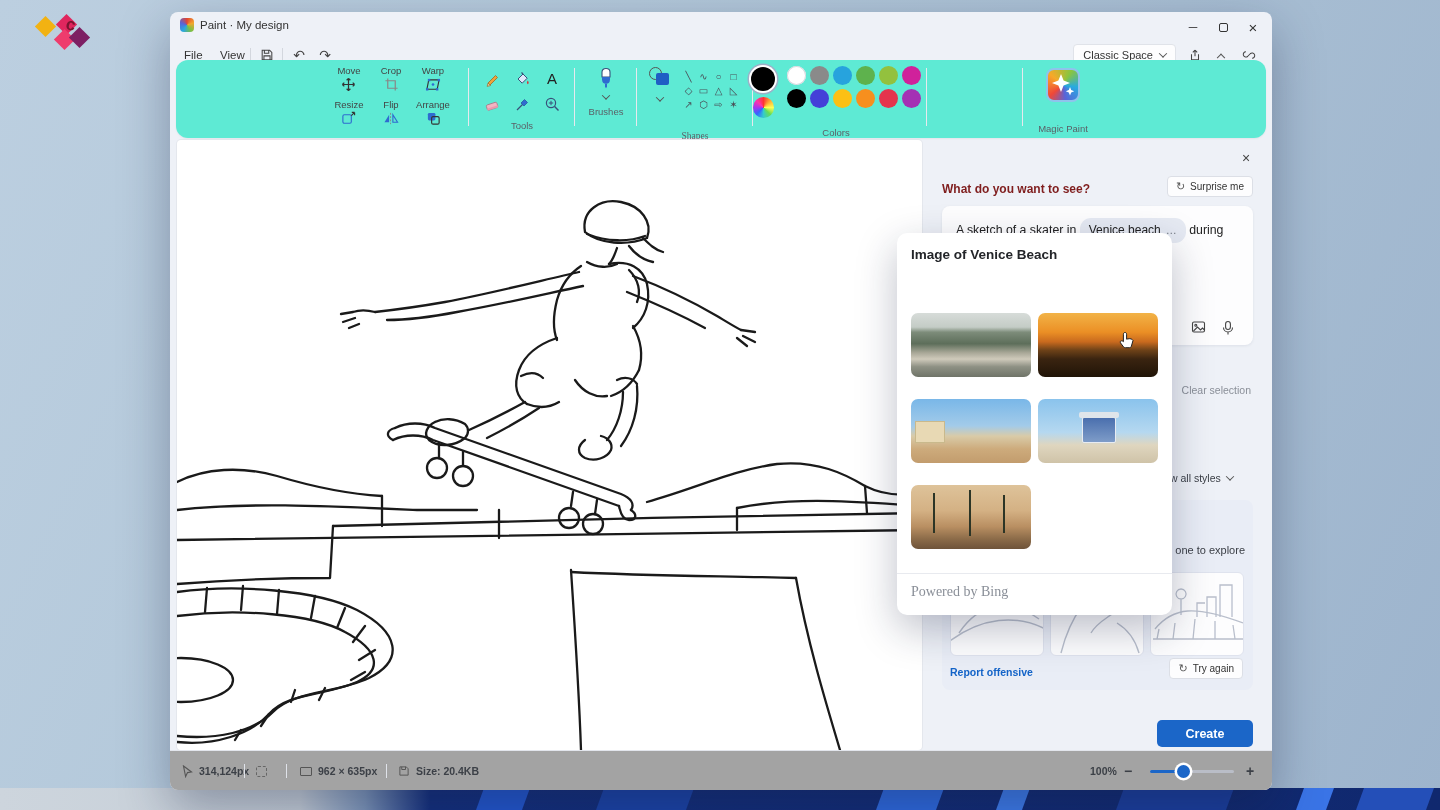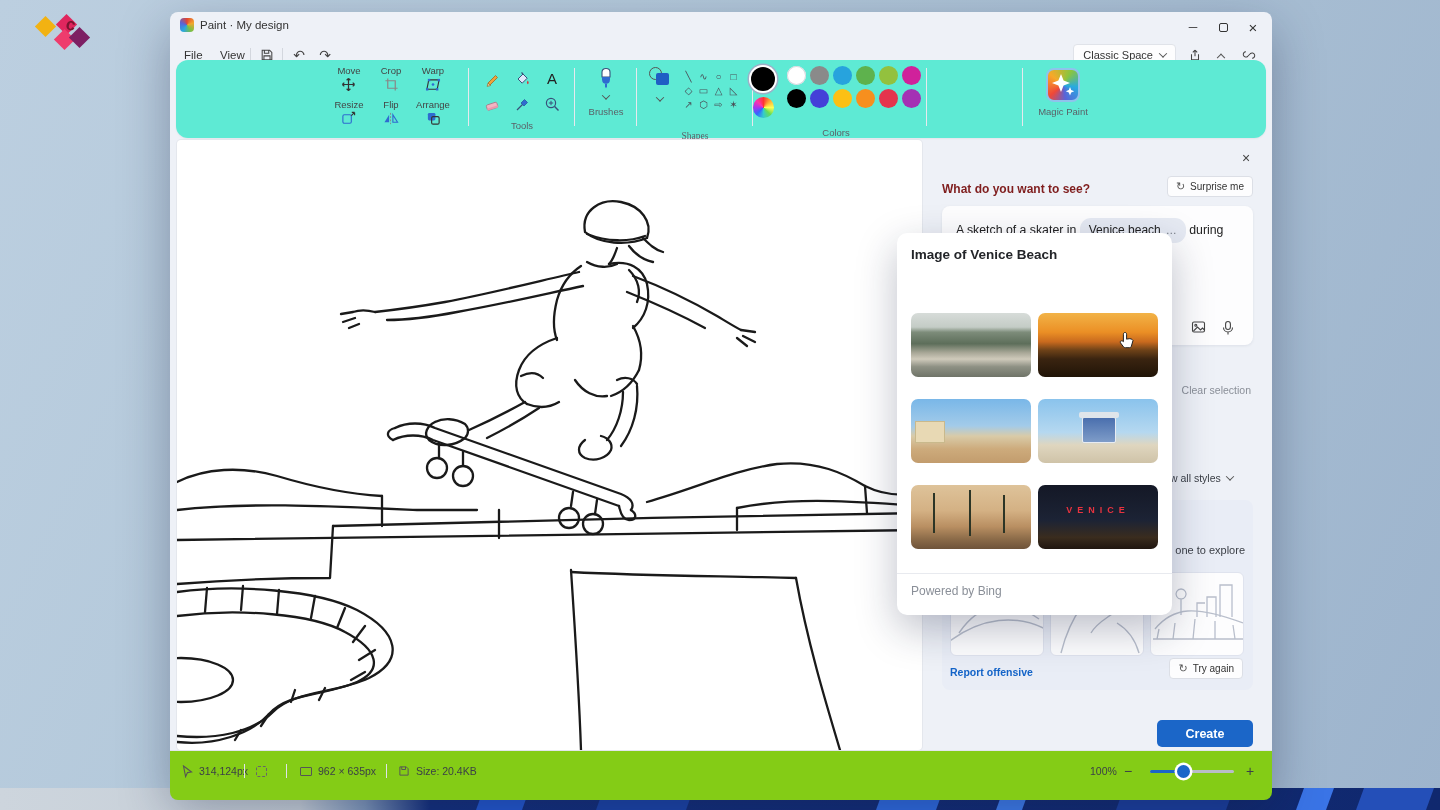--- a/index.html
+++ b/index.html
@@ -92,39 +92,39 @@
 
   
   .popup { position:absolute; left:897px; top:233px; width:275px; height:382px; z-index:40; background:#fff; border-radius:10px;
            box-shadow:0 14px 40px rgba(20,30,60,.28); }
   .pp-title { position:absolute; left:14px; top:14px; font-size:13.5px; font-weight:700; color:#232529; }
   .pp-sub { position:absolute; left:14px; top:38px; width:244px; font-size:10.5px; line-height:15px; color:#6b7077; }
   .pp-grid { position:absolute; left:14px; top:80px; display:grid; grid-template-columns:120px 120px; grid-auto-rows:64px;
              column-gap:7px; row-gap:22px; }
   .pp-img { border-radius:7px; overflow:hidden; position:relative; }
   .pp-div { position:absolute; left:0; right:0; top:340px; height:1px; background:#e8eaef; }
-  .pp-foot { position:absolute; left:14px; top:351px; font-size:12px; color:#8a8f98; }
+  .pp-foot { position:absolute; left:14px; top:351px; font-size:14px; color:#8a8f98;font-family:Liberation Serif, serif; }
 
   .img1 { background:linear-gradient(180deg,#d7dcd9 0%,#c4ccc6 22%,#7d8c7a 30%,#5d6e5a 48%,#a8a797 62%,#cfcabb 72%,#8e9184 84%,#6f7468 100%); }
   .img2 { background:linear-gradient(180deg,#f2b347 0%,#eb8f25 30%,#c96a1e 45%,#6e4218 58%,#3a2410 72%,#201407 100%); }
   .img3 { background:linear-gradient(180deg,#79b7e8 0%,#a3cbe9 42%,#d9cba8 58%,#cdab7c 78%,#c29c6d 100%); }
   .img4 { background:linear-gradient(180deg,#8ac3ec 0%,#b5d8f0 52%,#dfd6bf 72%,#cfc3a8 100%); }
   .img5 { background:linear-gradient(180deg,#dec39a 0%,#d4b184 40%,#b98f62 65%,#8a6a48 85%,#6e533a 100%); }
   .img6 { background:linear-gradient(180deg,#141826 0%,#1a2133 55%,#4a3category 0%,#3a2c1e 80%,#201610 100%); background:linear-gradient(180deg,#141826 0%,#1c2335 55%,#3a2c1e 82%,#201610 100%); }
   .sign-text { position:absolute; left:0; right:0; top:20px; text-align:center; color:#e8333f; font-size:9px; font-weight:700; letter-spacing:5px; }
   .palm { position:absolute; width:2px; background:#2c3526; }
   .hut { position:absolute; left:44px; top:18px; width:34px; height:26px; background:linear-gradient(180deg,#4a6fae,#7e9cc8); border:1px solid #e8ecf2; border-radius:2px; }
   .hut:before { content:""; position:absolute; left:-4px; top:-6px; right:-4px; height:6px; background:#dfe5ea; border-radius:2px; }
   .bldg { position:absolute; left:4px; top:22px; width:30px; height:22px; background:#e8d9b4; border:1px solid #c9b98c; }
 
   .hand-cursor { position:absolute; left:222px; top:98px; z-index:45; }
 
   
-  .statusbar { position:absolute; left:0; right:0; top:738px; height:50px; border-top:1px solid #e2e5ec;
-               background:#84cc16; border-radius:0 0 8px 8px; font-size:10.5px; color:#3c4047; }
+  .statusbar { position:absolute; left:0; right:0; top:738px; height:40px; border-top:1px solid #e2e5ec;
+               background:#a3a3a3; border-radius:0 0 8px 8px; font-size:10.5px; color:#3c4047;font-weight:bold; }
   .sb-item { position:absolute; top:0; height:40px; display:flex; align-items:center; gap:6px; }
   .sb-sep { position:absolute; top:13px; width:1px; height:14px; background:#dfe2e9; }
   .sel-ico { width:11px; height:11px; border:1.2px dashed #666; border-radius:2px; }
   .rect-ico { width:12px; height:9px; border:1.3px solid #555; border-radius:1px; }
   .slider-track { position:absolute; left:980px; top:19px; width:84px; height:3px; border-radius:2px; background:#b9bdc7; }
   .slider-fill { position:absolute; left:0; top:0; height:3px; width:32px; border-radius:2px; background:#1b66c8; }
   .slider-thumb { position:absolute; left:27px; top:-5px; width:13px; height:13px; border-radius:50%; background:#1b66c8; box-shadow:0 0 0 2.5px #fff; }
 
   svg.ico { display:block; }
 </style>
@@ -373,21 +373,21 @@
 
       <div class="vdiv" style="left:846px;"></div>
 
       <div class="tg" style="left:852px;width:70px;">
         <div class="magic-ico" style="margin-top:3px;">
           <svg class="ico" width="30" height="30" viewBox="0 0 30 30" style="position:absolute;left:0;top:0;">
               <path d="M13,4 L15.6,10.4 22,13 15.6,15.6 13,22 10.4,15.6 4,13 10.4,10.4 Z" fill="#fff"></path>
               <path d="M22,17 L23.2,20 26.2,21.2 23.2,22.4 22,25.4 20.8,22.4 17.8,21.2 20.8,20 Z" fill="#fff"></path>
             </svg>
         </div>
-        <span class="tb-label" style="margin-top:4px;">Magic Paint</span>
+        <span class="tb-label" style="margin-top:21px;">Magic Paint</span>
       </div>
     </div>
 
     <div class="canvas">
       <svg width="745" height="610" viewBox="0 0 745 610" fill="none" stroke="#1a1a1a" stroke-width="2.3" stroke-linecap="round" stroke-linejoin="round">
 
         <path d="M0,342 C28,328 64,326 100,336 C140,348 170,354 205,356"></path>
         <path d="M0,370 C70,362 150,366 240,370 L300,370"></path>
         <path d="M470,362 C520,348 556,330 600,324 C640,320 668,334 688,346 C708,356 728,356 745,352"></path>
         <path d="M560,368 C620,356 680,362 745,366"></path>
@@ -564,23 +564,20 @@
           <span class="bldg"></span>
         </div>
       <div class="pp-img img4">
           <span class="hut"></span>
         </div>
       <div class="pp-img img5">
         <span class="palm" style="left:22px;top:8px;height:40px;"></span>
         <span class="palm" style="left:58px;top:5px;height:46px;"></span>
         <span class="palm" style="left:92px;top:10px;height:38px;"></span>
       </div>
-      <div class="pp-img img6">
-        <span class="sign-text">VENICE</span>
-      </div>
     </div>
     <div class="pp-div"></div>
     <div class="pp-foot">Powered by Bing</div>
     <div class="hand-cursor">
       <svg width="16" height="18" viewBox="0 0 16 18">
           <path d="M6,1.5 c1,0 1.6,.7 1.6,1.7 v5 l1.2,-.3 c2.6,-.7 4.6,.3 5.2,1.6 l-1.6,5.6 c-.3,1 -1,1.6 -2,1.6 h-4 c-.8,0 -1.5,-.4 -2,-1 L1.6,12 c-.8,-1 -.2,-2.2 1,-2.2 c.7,0 1.2,.3 1.8,.9 V3.2 c0,-1 .6,-1.7 1.6,-1.7 z" fill="#fff" stroke="#222" stroke-width="1"></path>
         </svg>
     </div>
   </div>
 

